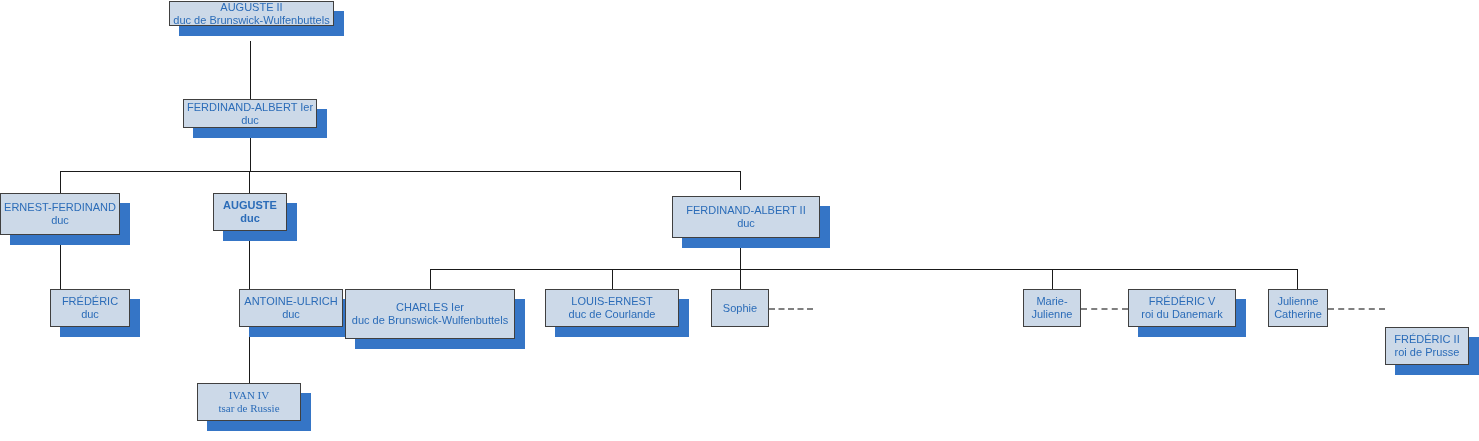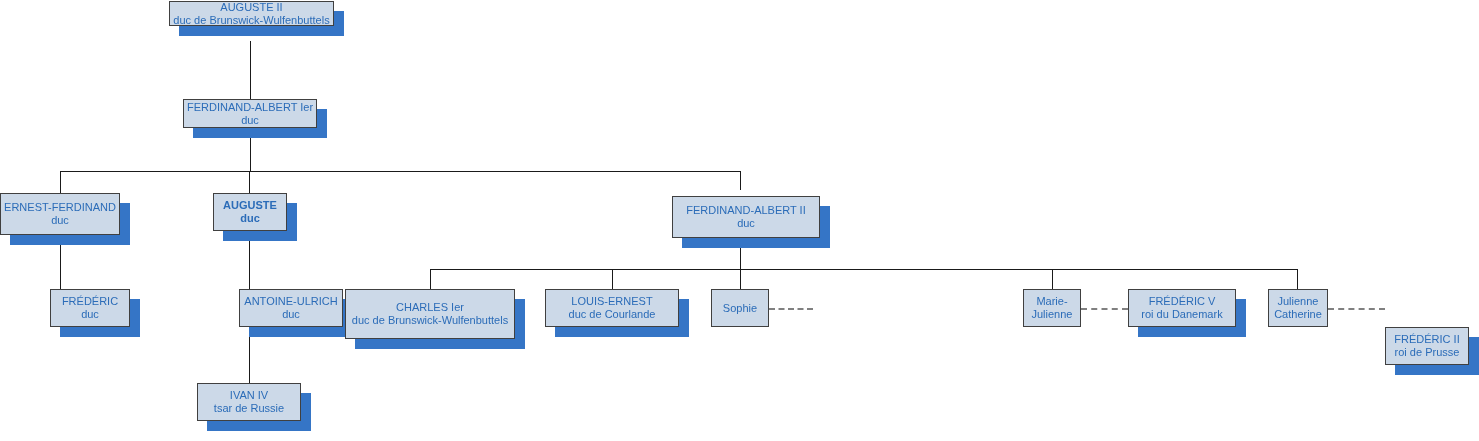--- a/index.html
+++ b/index.html
@@ -180,20 +180,20 @@
         <span class="l2">Catherine</span>
       </div>
     </div>
     <div class="node" style="left: 1385px; top: 289px; width: 84px; height: 38px; margin-top: 38px;">
       <div class="shadow"></div>
       <div class="boxface">
         <span class="l1">FRÉDÉRIC II</span>
         <span class="l2">roi de Prusse</span>
       </div>
     </div>
-    <div class="node" style="left: 197px; top: 383px; width: 104px; height: 38px;">
+    <div class="node" style="left: 197px; top: 383px; width: 104px; height: 38px; font-family: Liberation Serif, serif;">
       <div class="shadow"></div>
       <div class="boxface">
         <span class="l1">IVAN IV</span>
         <span class="l2">tsar de Russie</span>
       </div>
     </div>
   </div>
 
 </body></html>

